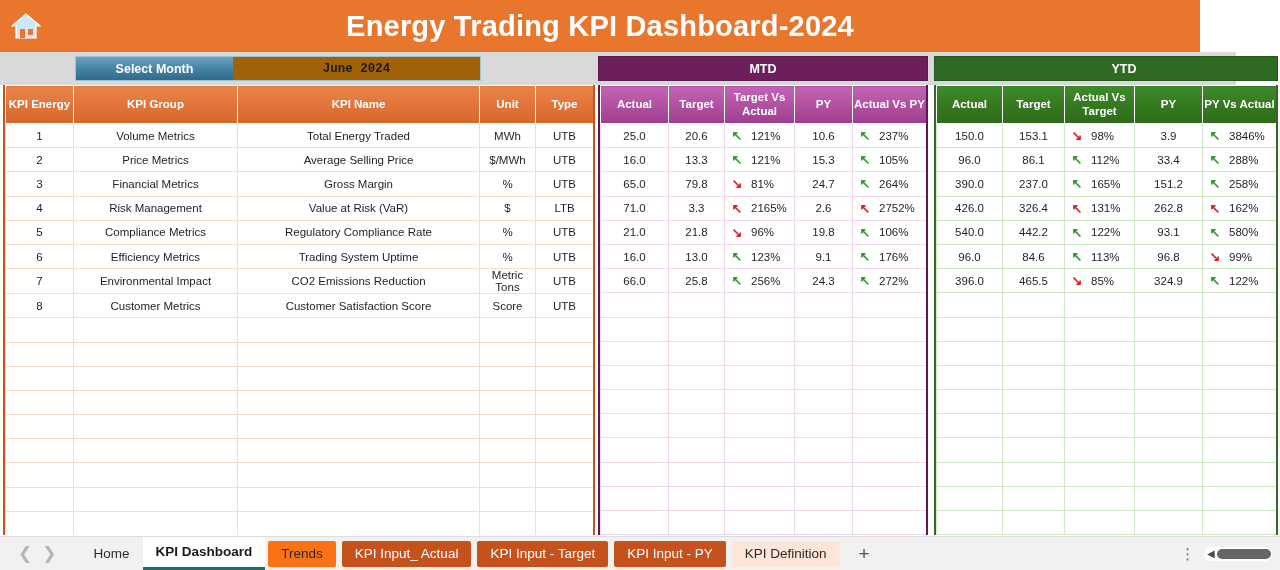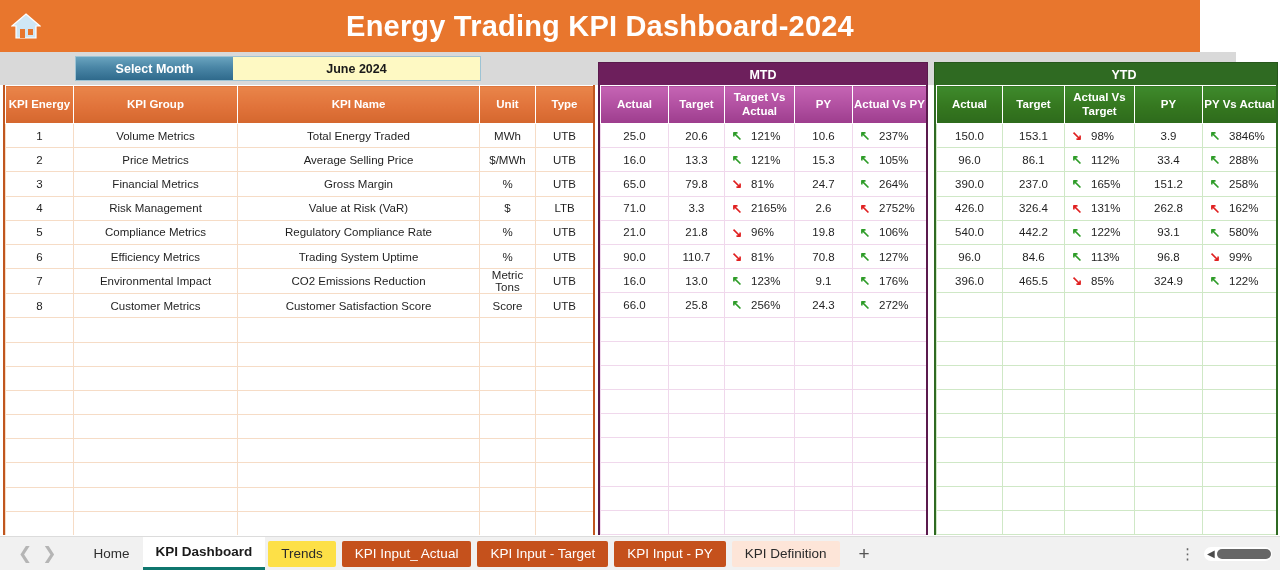--- a/index.html
+++ b/index.html
@@ -37,27 +37,28 @@
     display:flex; border:1px solid #9dc3d4;
   }
   .selmonth-label {
     width:157px; height:100%;
     background:linear-gradient(to bottom,#6aa4bf 0%, #4a86a6 45%, #2f6a8c 100%);
     color:#ffffff; font-size:12.5px; font-weight:bold;
     display:flex; align-items:center; justify-content:center;
     cursor:pointer;
   }
   .selmonth-value {
-    flex:1; background:#fef9c3; color:#1a1a1a;
+    flex:1; background:#a16207; color:#1a1a1a;
     font-size:12.5px; font-weight:bold;
     display:flex; align-items:center; justify-content:center;
     cursor:text;
+    font-family:Liberation Mono, monospace;
   }
   .band {
-    position:absolute; top:10px; height:25px;
+    position:absolute; top:4px; height:25px;
     display:flex; align-items:center; justify-content:center;
     color:#ffffff; font-size:12.5px; font-weight:bold;
   }
   .band-mtd { left:598px; width:330px; background:#6d1f5c; border:1px solid #5a1a4c; }
   .band-ytd { left:934px; width:344px; background:#2f6a22; border:1px solid #27571c;padding-left:36px; }
 
   
   .pane { position:absolute; top:85px; overflow:hidden; }
   .pane-left  { left:3px;   width:592px; height:450px; border-left:2px solid #c0561f; border-right:2px solid #c0561f; }
   .pane-mtd   { left:598px; width:330px; height:450px; border-left:2px solid #5b1a4d; border-right:2px solid #5b1a4d; }
@@ -104,21 +105,21 @@
   .tabs { display:flex; align-items:stretch; height:34px; }
   .tab {
     display:flex; align-items:center; padding:0 13px;
     font-size:13.5px; color:#2e2e2e; cursor:pointer; white-space:nowrap;
     background:transparent;
   }
   .tab.active {
     background:#ffffff; color:#1a1a1a; font-weight:bold;
     border-bottom:4px solid #0f766e;
   }
-  .tab.c-green { background:#fde047; color:#2a2a2a; margin:4px 3px; border-radius:2px; height:26px; align-self:center; }
+  .tab.c-green { background:#f97316; color:#2a2a2a; margin:4px 3px; border-radius:2px; height:26px; align-self:center; }
   .tab.c-orange{ background:#c5511c; color:#ffffff; margin:4px 3px; border-radius:2px; height:26px; align-self:center; }
   .tab.c-peach { background:#fde5d8; color:#2a2a2a; margin:4px 3px; border-radius:2px; height:26px; align-self:center; }
   .addtab { margin-left:16px; font-size:19px; color:#555; cursor:pointer; line-height:1; }
   .tabbar-right { margin-left:auto; display:flex; align-items:center; gap:8px; margin-right:8px; }
   .kebab { color:#666; font-size:15px; letter-spacing:1px; cursor:pointer; line-height:1; }
   .hscroll {
     width:68px; height:14px; background:#ffffff; border-radius:7px;
     display:flex; align-items:center; cursor:pointer;
   }
   .hscroll-cap { color:#4a4a4a; font-size:10px; margin:0 2px 0 3px; line-height:1; }
@@ -385,37 +386,20 @@
               <div class="delta-inner">
                 <span class="arrow down">↘</span>
                 <span class="pct">96%</span>
               </div>
             </td>
             <td class="cell">19.8</td>
             <td class="cell cell-delta">
               <div class="delta-inner">
                 <span class="arrow up">↖</span>
                 <span class="pct">106%</span>
-              </div>
-            </td>
-          </tr>
-          <tr>
-            <td class="cell">90.0</td>
-            <td class="cell">110.7</td>
-            <td class="cell cell-delta">
-              <div class="delta-inner">
-                <span class="arrow down">↘</span>
-                <span class="pct">81%</span>
-              </div>
-            </td>
-            <td class="cell">70.8</td>
-            <td class="cell cell-delta">
-              <div class="delta-inner">
-                <span class="arrow up">↖</span>
-                <span class="pct">127%</span>
               </div>
             </td>
           </tr>
           <tr>
             <td class="cell">16.0</td>
             <td class="cell">13.0</td>
             <td class="cell cell-delta">
               <div class="delta-inner">
                 <span class="arrow up">↖</span>
                 <span class="pct">123%</span>

